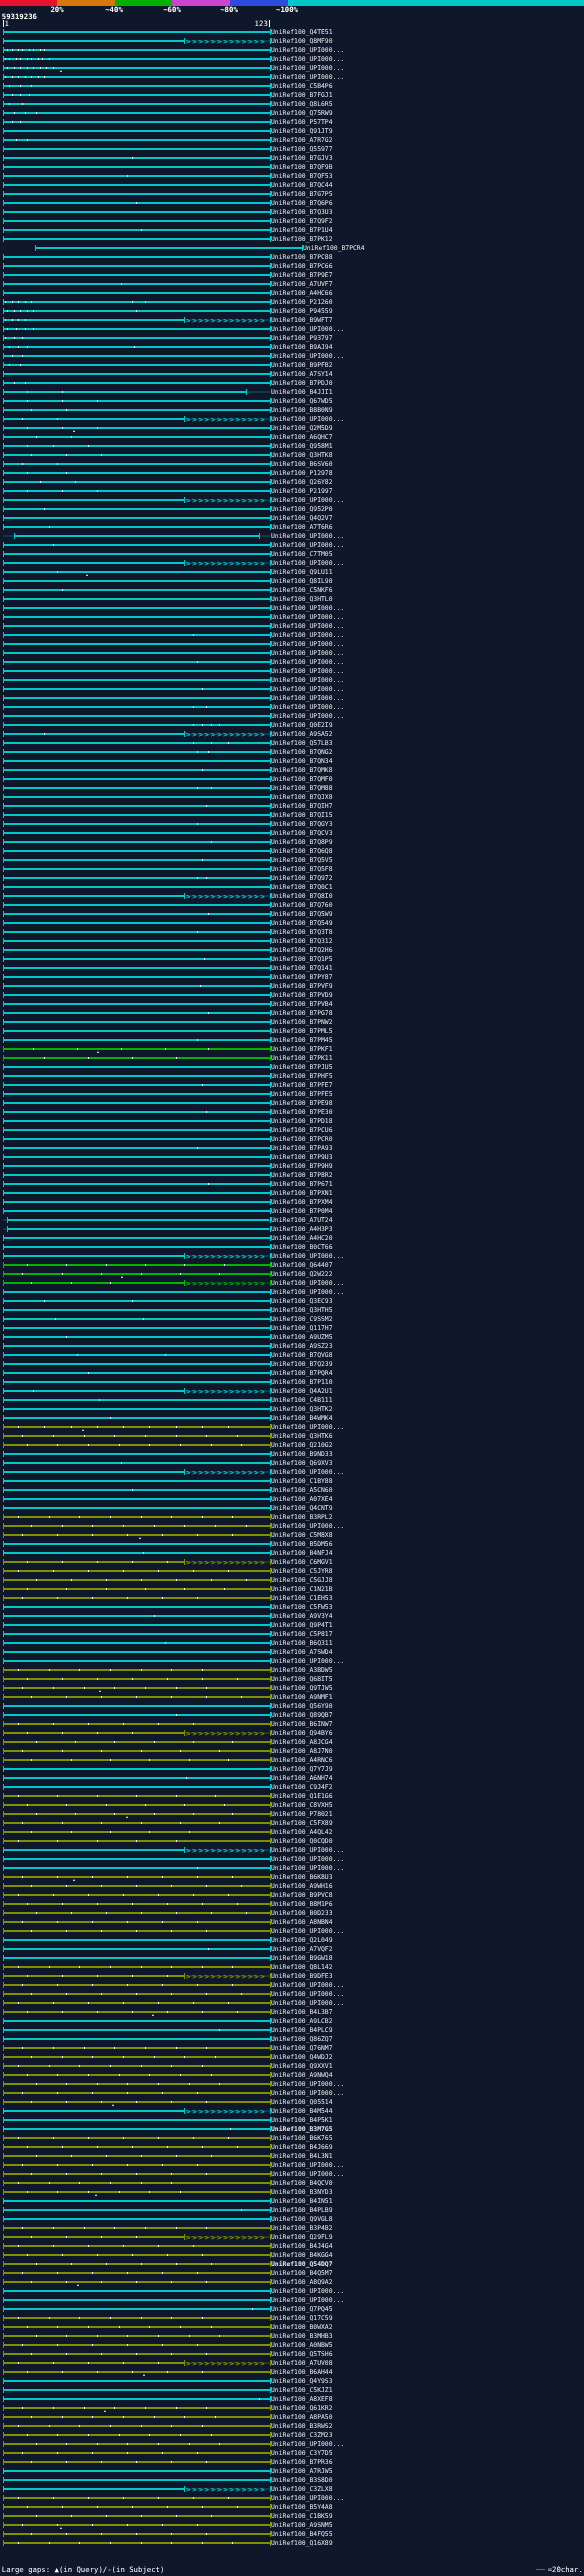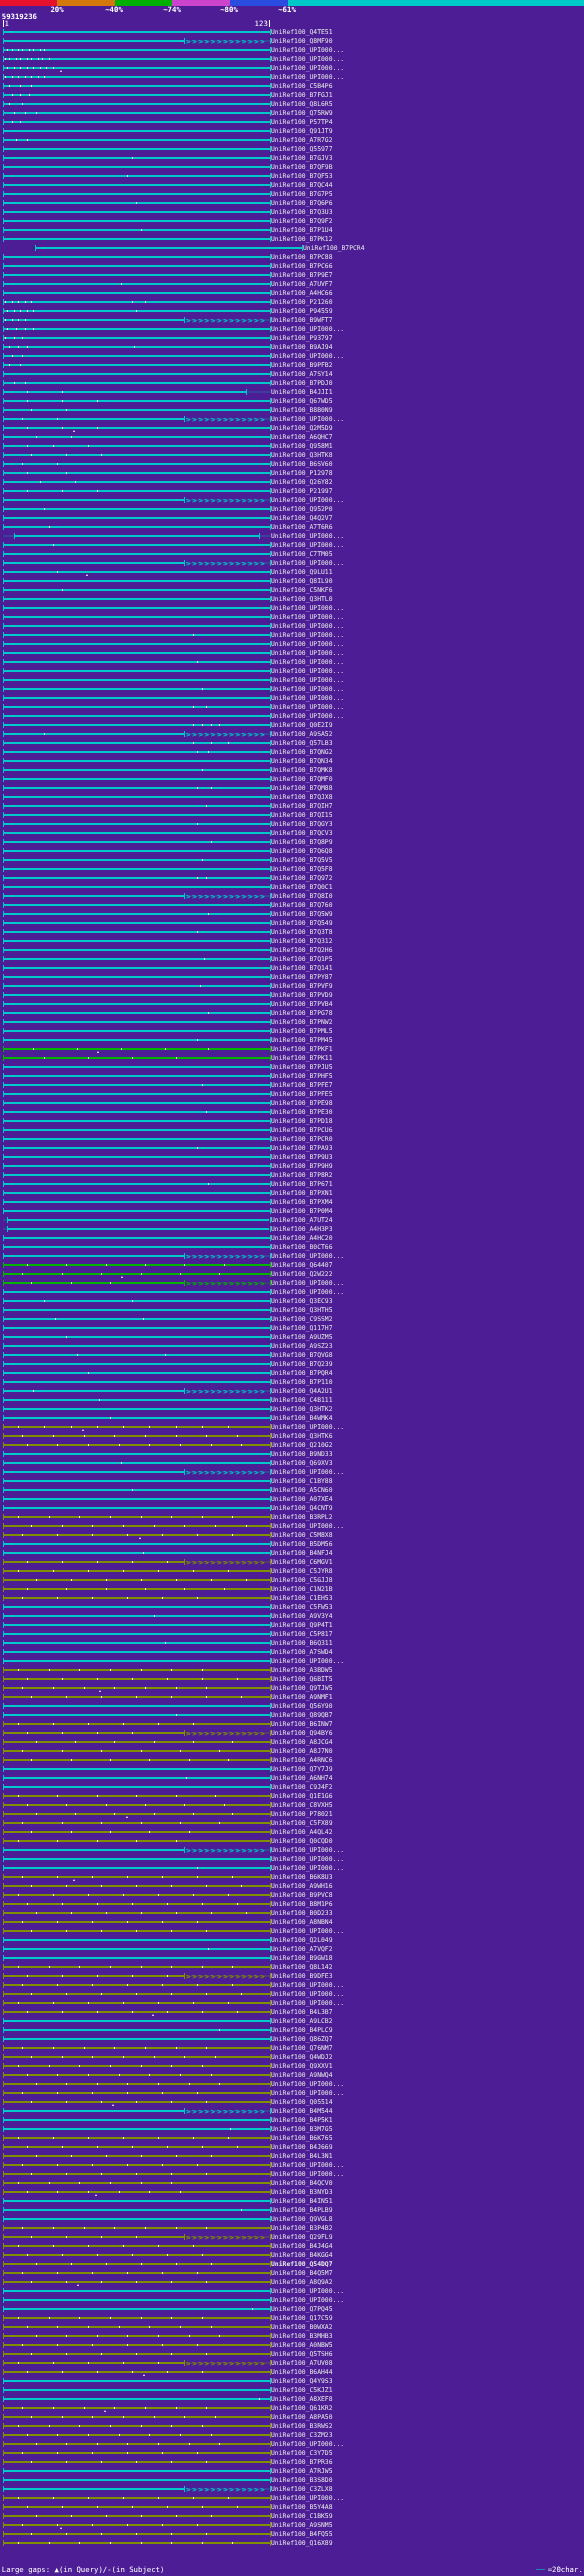--- a/index.html
+++ b/index.html
@@ -1,16 +1,16 @@
 <!DOCTYPE html>
 <html style="font-size:14.6px"><head>
 <meta charset="utf-8">
 <style>
   html,body{margin:0;padding:0;background:#000;}
-  #screen{position:relative;width:585px;height:2576px;background:#4c1d95;overflow:hidden;
+  #screen{position:relative;width:585px;height:2576px;background:#0f172a;overflow:hidden;
           font-family:"DejaVu Sans Mono",monospace;}
   .scalebar{position:absolute;top:0;left:0;width:585px;height:6.4px;display:flex;}
   .scalebar div{height:100%;}
   .scale-labels{position:absolute;top:6.4px;left:0;width:585px;height:7.3px;}
   .scale-labels span{position:absolute;transform:translateX(-50%);color:#fff;
           font-size:7.3px;line-height:7.3px;font-weight:bold;white-space:nowrap;}
   .queryname{position:absolute;top:12.8px;left:1.8px;color:#fff;font-size:7.3px;
           line-height:7.3px;font-weight:bold;}
   .ruler{position:absolute;top:20px;left:2.7px;width:267px;display:flex;
           justify-content:space-between;color:#fff;font-size:7.3px;line-height:7.3px;}
@@ -40,23 +40,23 @@
       <div style="width: 57px; background: rgb(232, 17, 45);"></div>
       <div style="width: 58px; background: rgb(212, 120, 12);"></div>
       <div style="width: 58px; background: rgb(0, 176, 0);"></div>
       <div style="width: 58px; background: rgb(204, 68, 204);"></div>
       <div style="width: 58px; background: rgb(42, 76, 224);"></div>
       <div style="width: 298px; background: rgb(0, 200, 200);"></div>
     </div>
   <div class="scale-labels" id="scalelabels">
       <span style="left: 57px;">20%</span>
       <span style="left: 114px;">~40%</span>
-      <span style="left: 172px;">~74%</span>
+      <span style="left: 172px;">~60%</span>
       <span style="left: 229px;">~80%</span>
-      <span style="left: 287px;">~61%</span>
+      <span style="left: 287px;">~100%</span>
     </div>
   <div class="queryname">59319236</div>
   <div class="ruler">
     <span class="tickl">1</span>
     <span class="tickr">123</span>
   </div>
   <div id="rows">
       <div class="row" style="height: 9px;">
         <div class="track" style="left: 2.7px; width: 267px; top: 2.7px; background: rgba(0, 200, 200, 0.2);"></div>
         <div class="bar" style="left: 2.7px; width: 267px; top: 2.7px; background: rgb(0, 200, 200);"></div>
@@ -2228,21 +2228,21 @@
         <div class="cap" style="left: 270px; background: rgb(0, 200, 200);"></div>
         <span class="hitlabel">UniRef100_B4M544</span>
       </div>
       <div class="row" style="height: 9px;">
         <div class="track" style="left: 2.7px; width: 267px; top: 2.7px; background: rgba(0, 200, 200, 0.2);"></div>
         <div class="bar" style="left: 2.7px; width: 267px; top: 2.7px; background: rgb(0, 200, 200);"></div>
         <div class="cap" style="left: 2.7px; background: rgb(0, 200, 200);"></div>
         <div class="cap" style="left: 270px; background: rgb(0, 200, 200);"></div>
         <span class="hitlabel">UniRef100_B4P5K1</span>
       </div>
-      <div class="row" style="height: 9px;">
+      <div class="row" style="height: 9px; font-weight: bold;">
         <div class="track" style="left: 2.7px; width: 267px; top: 2.7px; background: rgba(0, 200, 200, 0.2);"></div>
         <div class="bar" style="left: 2.7px; width: 267px; top: 2.7px; background: rgb(0, 200, 200);"></div>
         <div class="cap" style="left: 2.7px; background: rgb(0, 200, 200);"></div>
         <div class="cap" style="left: 270px; background: rgb(0, 200, 200);"></div>
         <div class="mark" style="left: 230px;"></div>
         <span class="hitlabel">UniRef100_B3M7G5</span>
       </div>
       <div class="row" style="height: 9px;">
         <div class="track" style="left: 2.7px; width: 267px; top: 2.7px; background: rgba(127, 143, 0, 0.25);"></div>
         <div class="bar" style="left: 2.7px; width: 267px; top: 2.7px; background: rgb(127, 143, 0);"></div>

